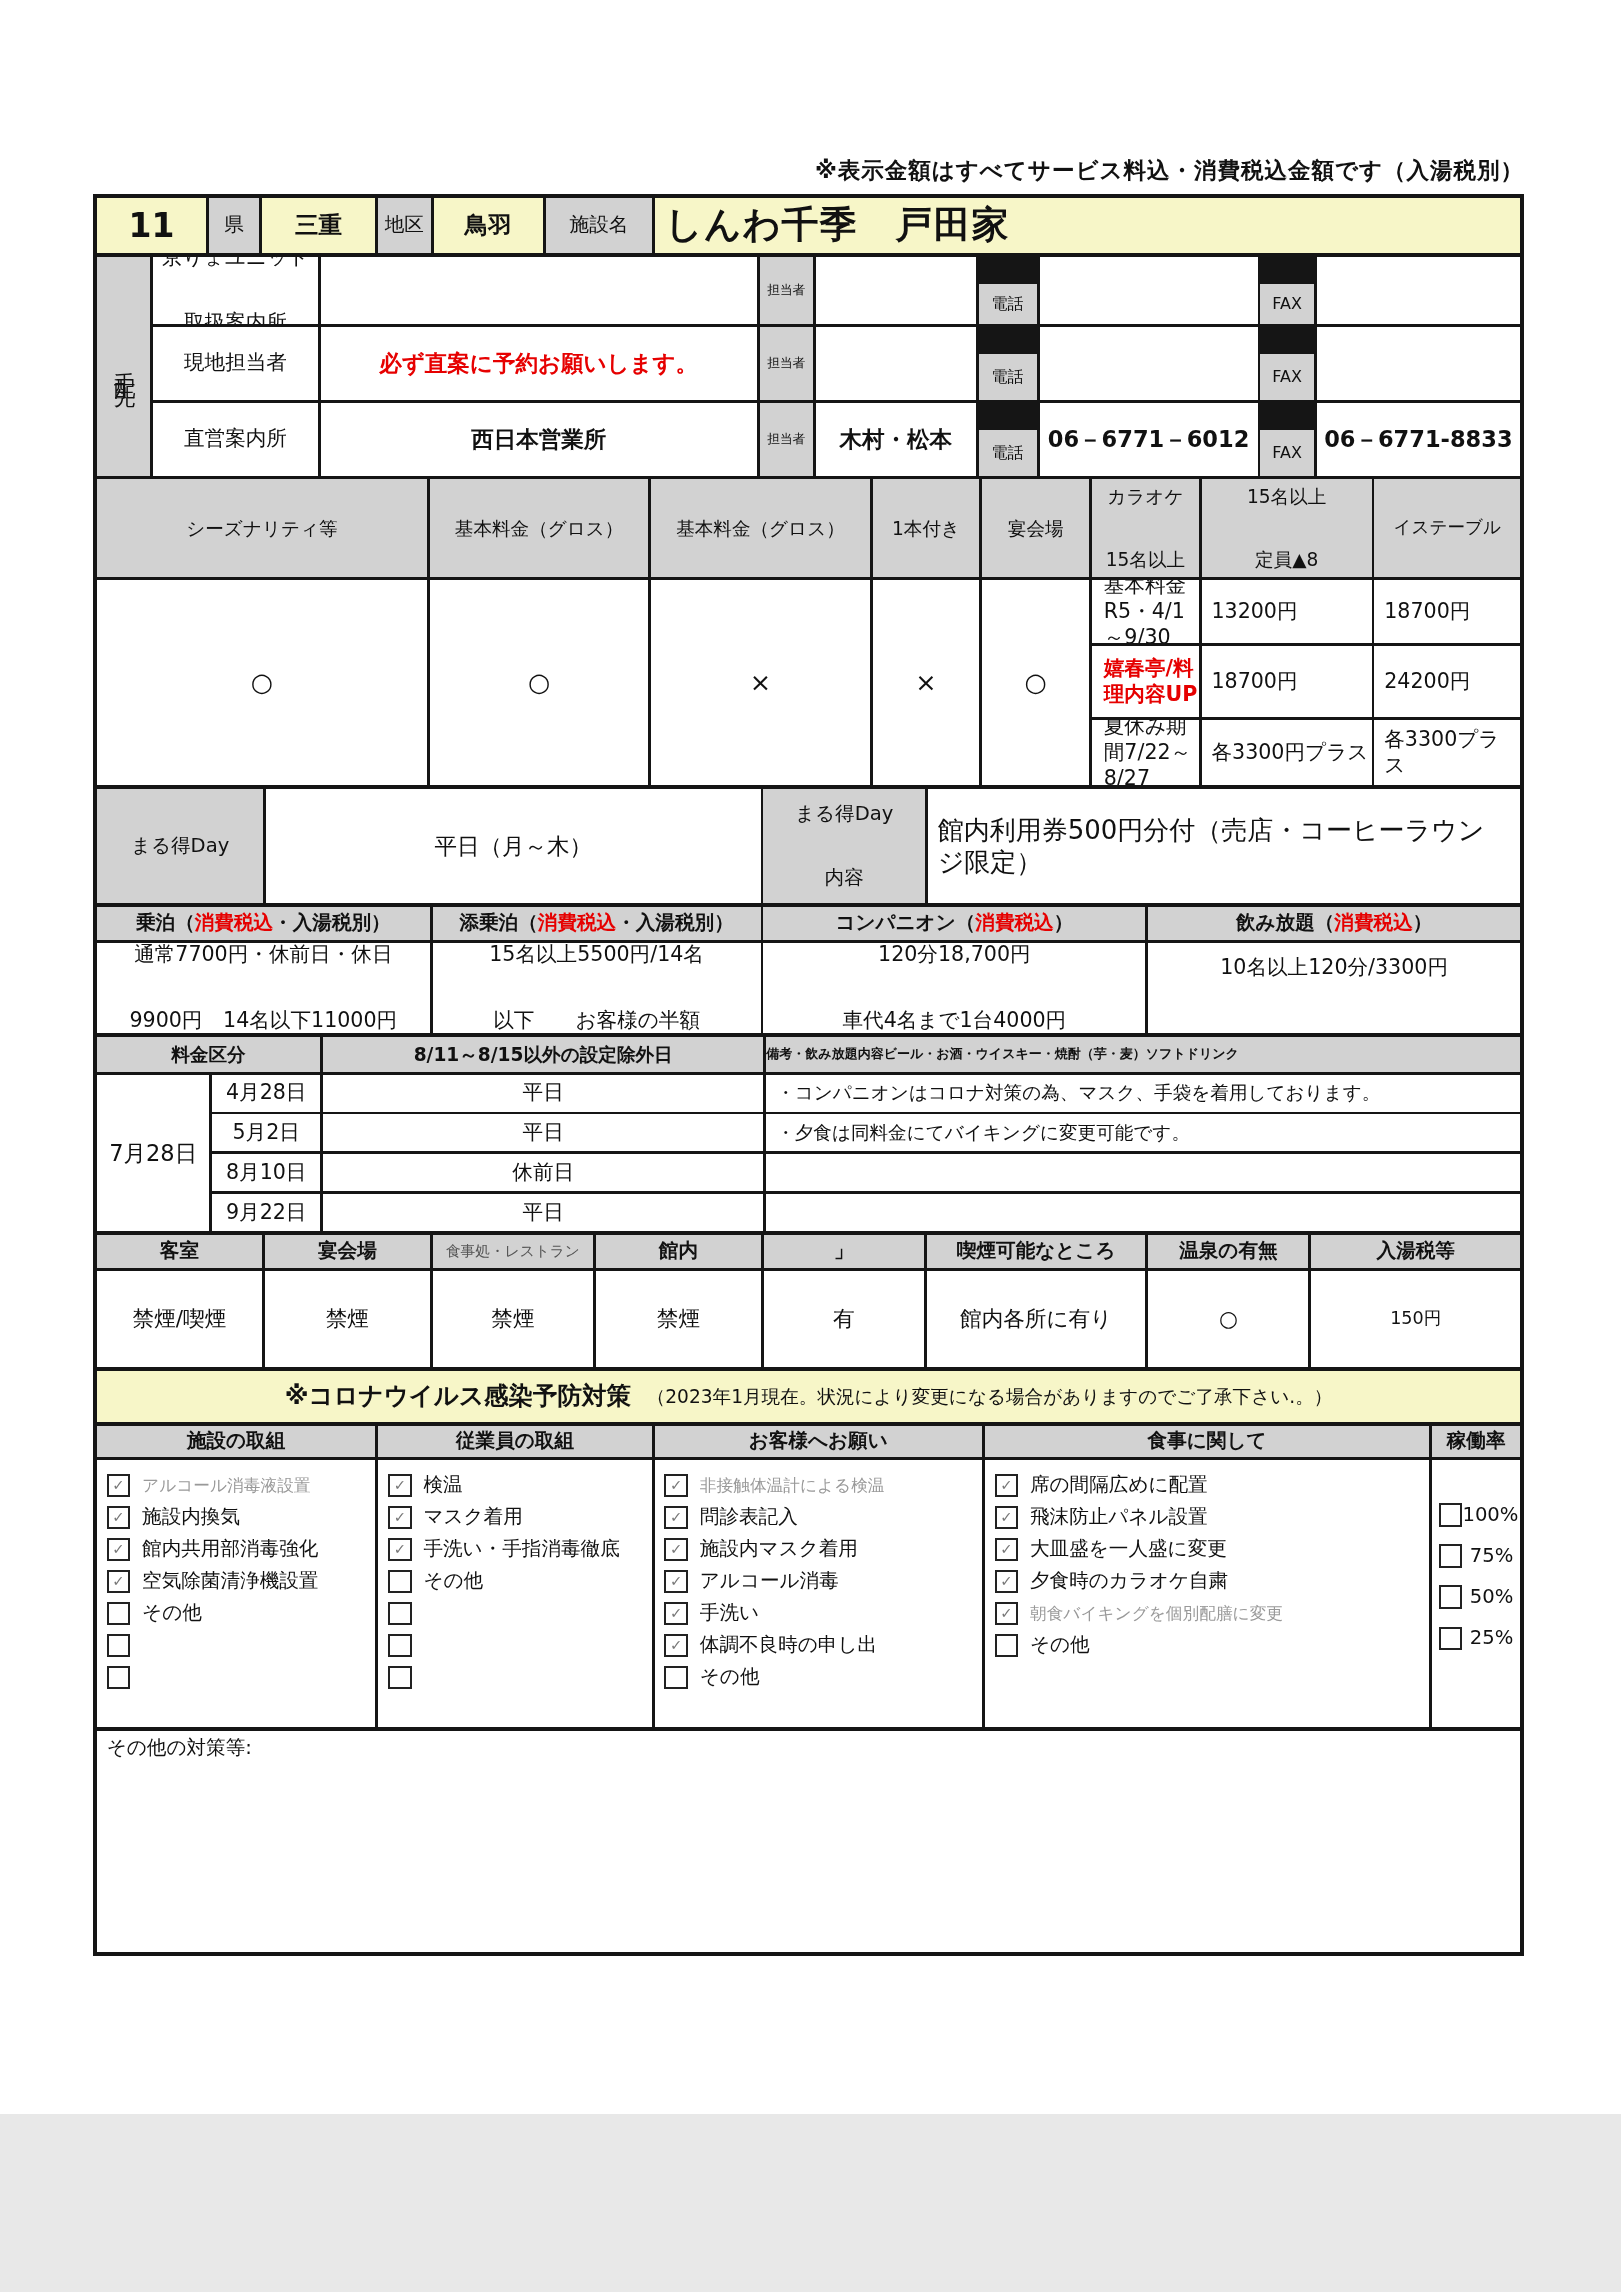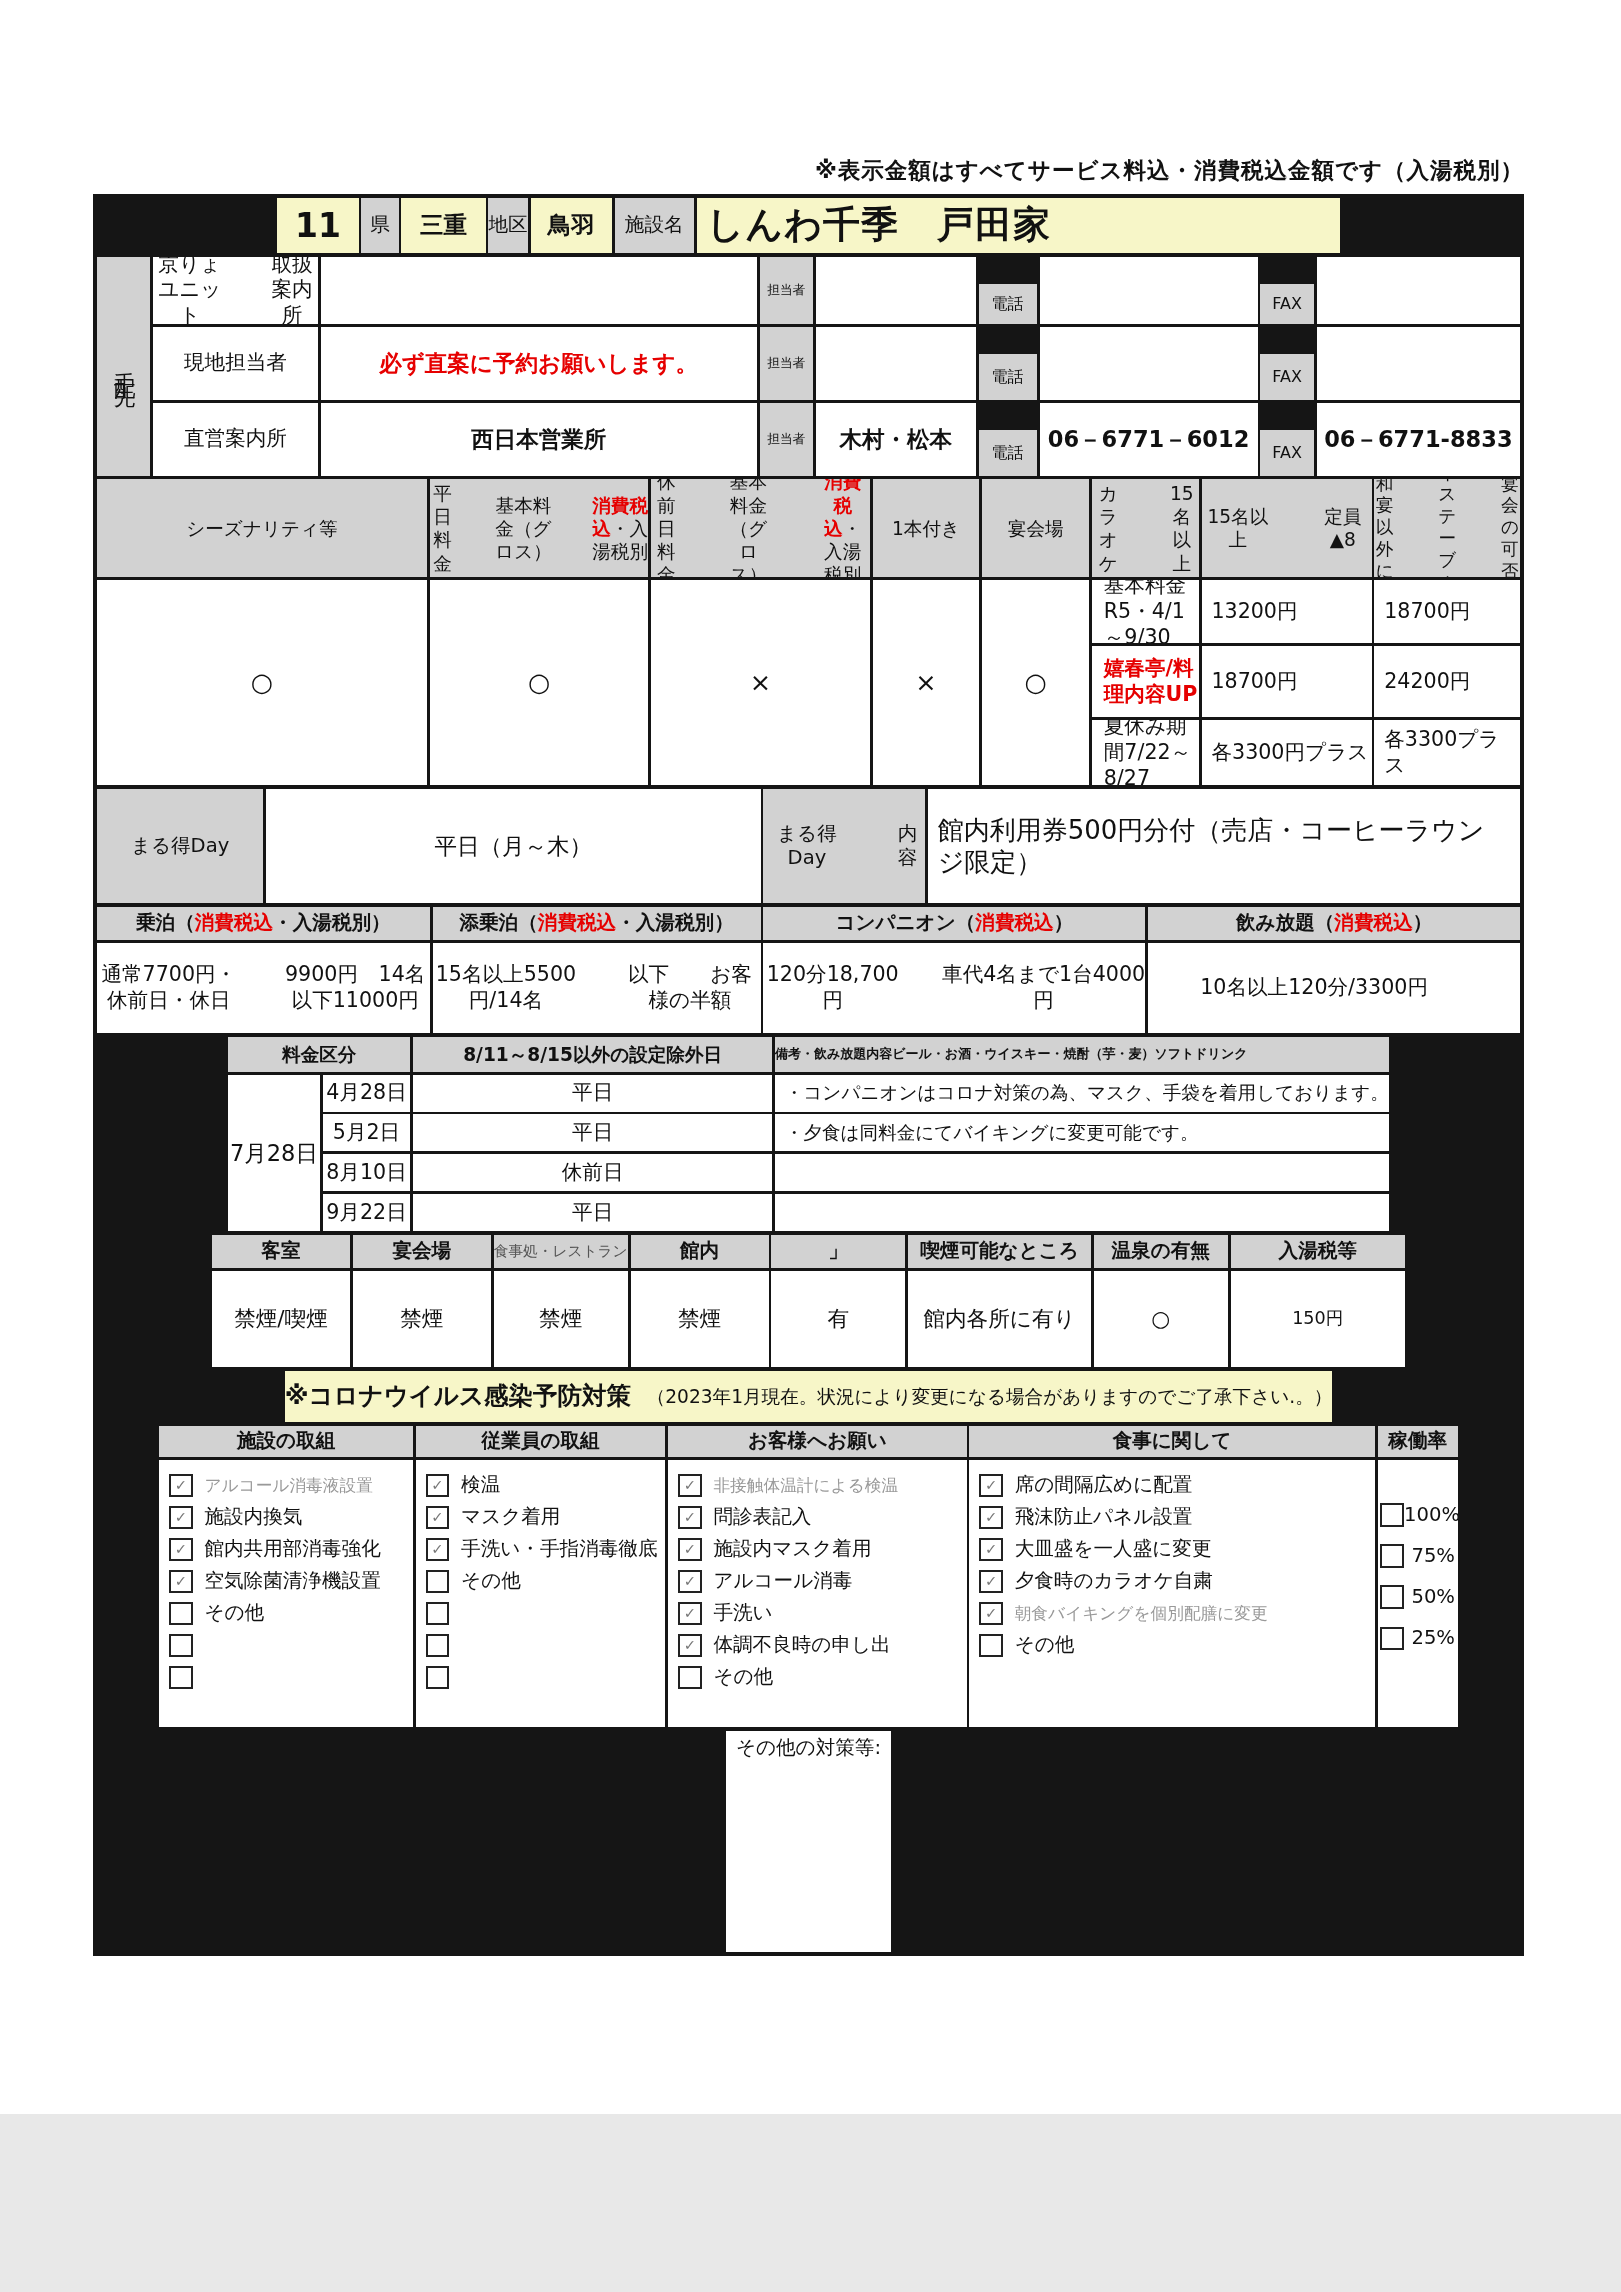--- a/index.html
+++ b/index.html
@@ -1,28 +1,28 @@
 <!DOCTYPE html>
 <html><head>
 <meta charset="utf-8">
 <style>
   html,body{margin:0;padding:0;background:#e8e8e8;}
   .page{position:relative;width:1621px;height:2114px;background:#ffffff;
         font-family:"DejaVu Sans","Liberation Sans",sans-serif;color:#111;}
   .top-note{position:absolute;left:93px;top:155px;width:1431px;text-align:right;
             font-size:22.5px;font-weight:700;letter-spacing:1px;}
   .doc{position:absolute;left:93px;top:194px;width:1431px;background:#151515;
-       padding:3.9px;display:flex;flex-direction:column;gap:3.9px;box-sizing:border-box;align-items:center;}
+       padding:3.9px;display:flex;flex-direction:column;gap:3.9px;box-sizing:border-box;}
   .sec{display:grid;gap:2.9px;}
   .c{background:#fff;display:flex;align-items:center;justify-content:center;
      overflow:hidden;line-height:1.25;text-align:center;}
   .gray{background:#d2d2d2;}
   .yellow{background:#f7f6c8;}
   .left{justify-content:flex-start;text-align:left;}
-  .col{flex-direction:row;gap:40px;}
+  .col{flex-direction:column;gap:40px;}
   .red{color:#e60000;}
   .b{font-weight:700;}
   .muted{color:#999;}
 
   .title-row{grid-template-columns:112fr 51fr 116fr 54fr 112fr 109fr 886fr;grid-template-rows:55px;}
   .title-num{font-size:33px;font-weight:700;}
   .title-lbl{font-size:19.6px;}
   .title-val{font-size:23.5px;font-weight:700;}
   .title-name{font-size:37px;font-weight:700;padding-left:9.8px;letter-spacing:1px;}
 

